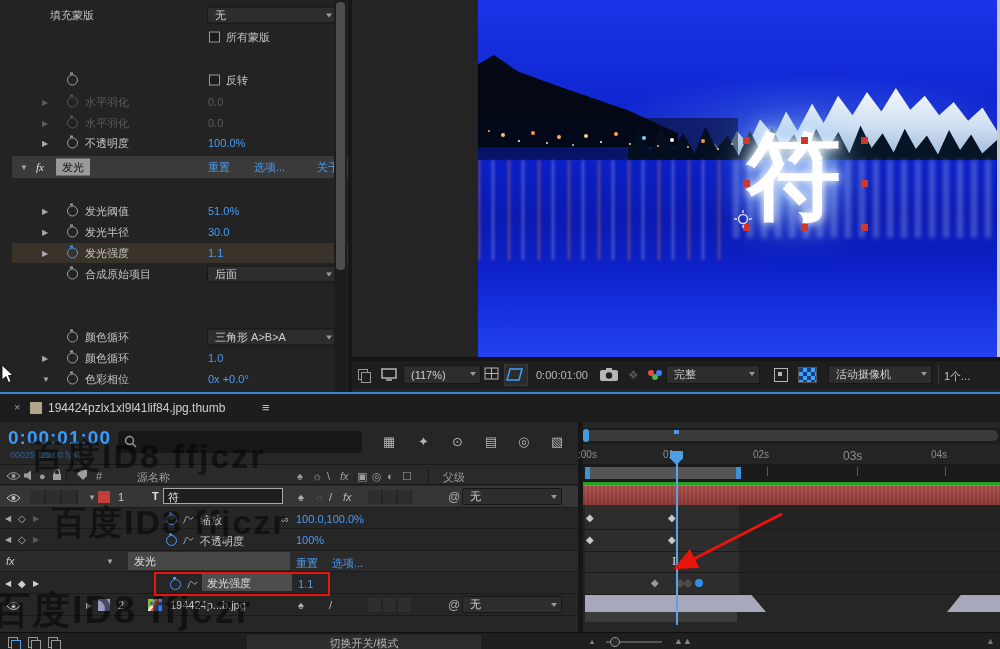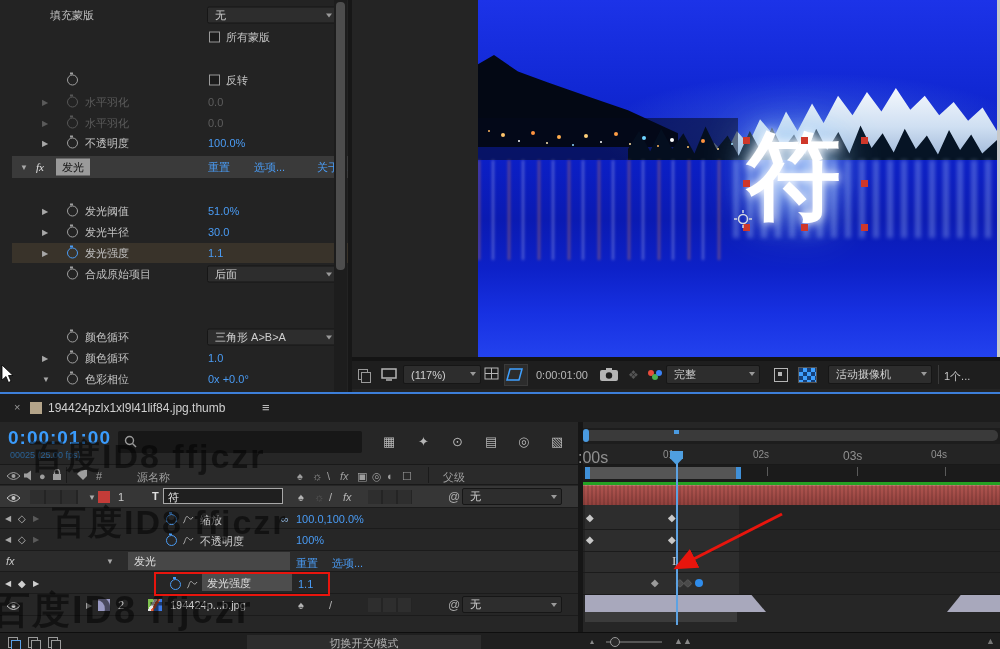--- a/index.html
+++ b/index.html
@@ -371,21 +371,21 @@
 
     <div style="position:absolute;left:578px;top:28px;width:5px;height:210px;background:#161616"></div>
 
     <div style="position:absolute;left:583px;top:34px;width:417px;height:16px;background:#1d1d1d">
       <div style="position:absolute;left:2px;top:2px;width:413px;height:11px;background:#3a3a3a;border-radius:5px"></div>
       <div style="position:absolute;left:0;top:1px;width:6px;height:13px;background:#4a9ae0;border-radius:3px"></div>
       <div style="position:absolute;left:91px;top:2px;width:5px;height:4px;background:#4a9ae0"></div>
     </div>
 
     <div style="position:absolute;left:583px;top:50px;width:417px;height:21px;background:#242424;border-bottom:1px solid #191919;box-sizing:border-box">
-      <span class="t" style="left:-5px;top:5px;color:#909090;font-size:16px">:00s</span>
+      <span class="t" style="left:-5px;top:5px;color:#909090;font-size:10px">:00s</span>
       <span class="t" style="left:80px;top:5px;color:#909090;font-size:10px">01s</span>
       <span class="t" style="left:170px;top:5px;color:#909090;font-size:10px">02s</span>
       <span class="t" style="left:260px;top:5px;color:#909090;font-size:12px">03s</span>
       <span class="t" style="left:348px;top:5px;color:#909090;font-size:10px">04s</span>
     </div>
 
     <div style="position:absolute;left:583px;top:71px;width:417px;height:17px;background:#1b1b1b">
       <div style="position:absolute;left:2px;top:2px;width:156px;height:12px;background:#555"></div>
       <div style="position:absolute;left:2px;top:2px;width:5px;height:12px;background:#4090d8"></div>
       <div style="position:absolute;left:153px;top:2px;width:5px;height:12px;background:#4090d8"></div>

